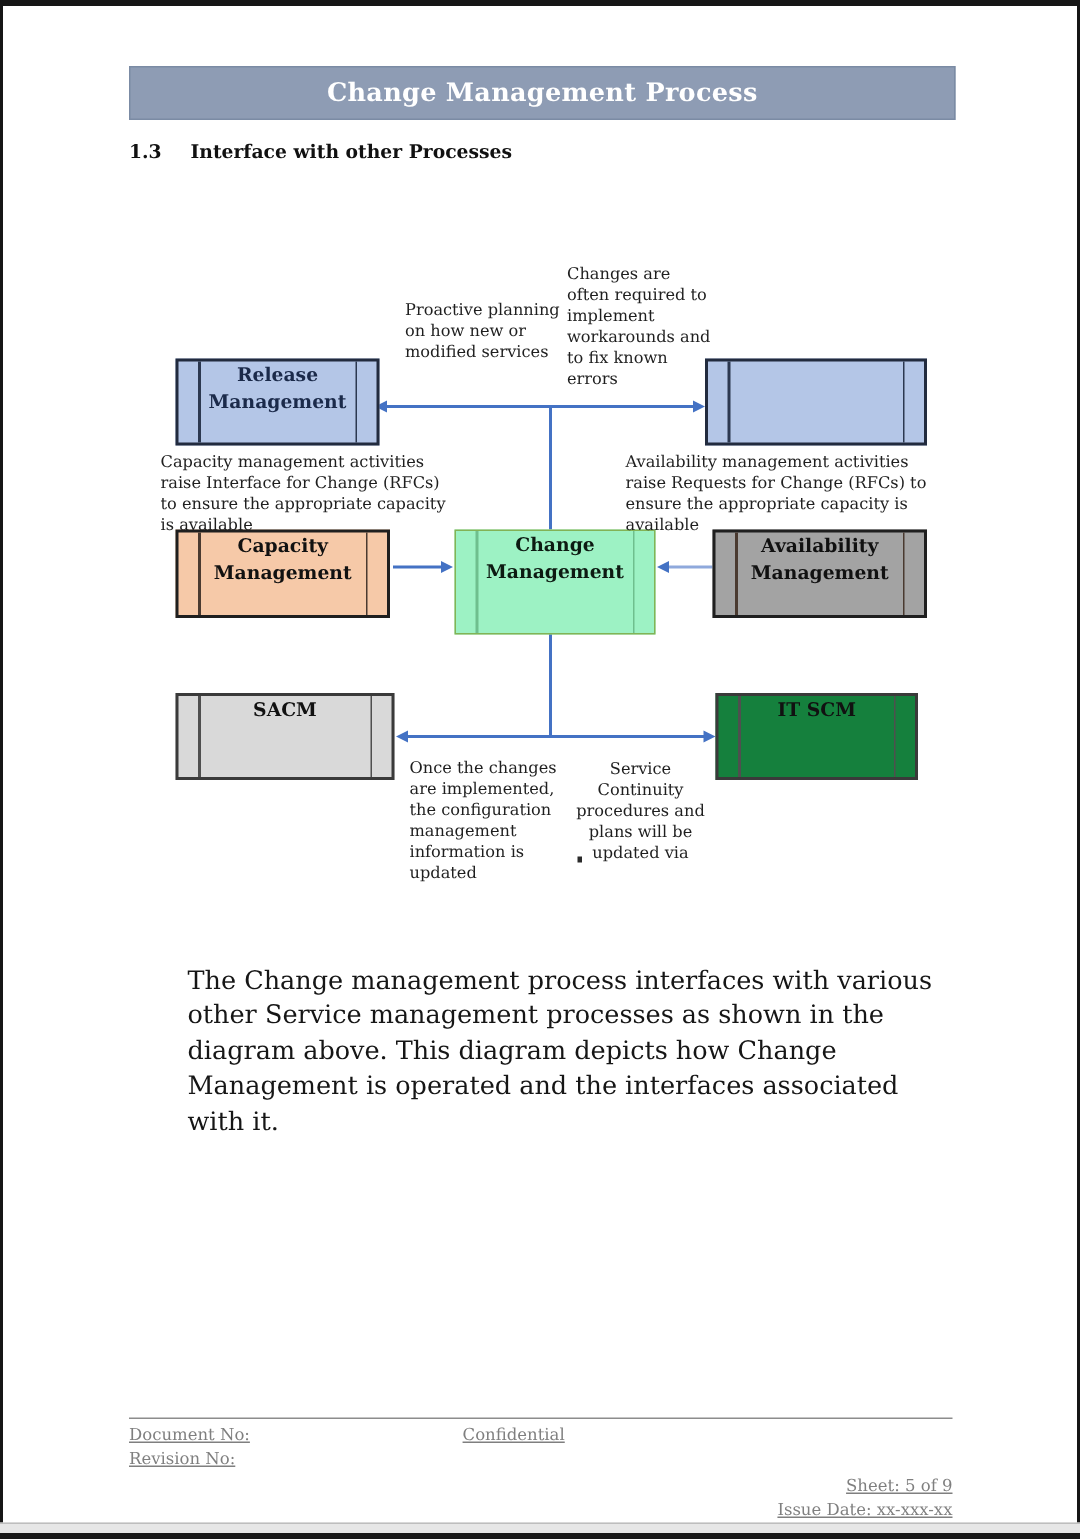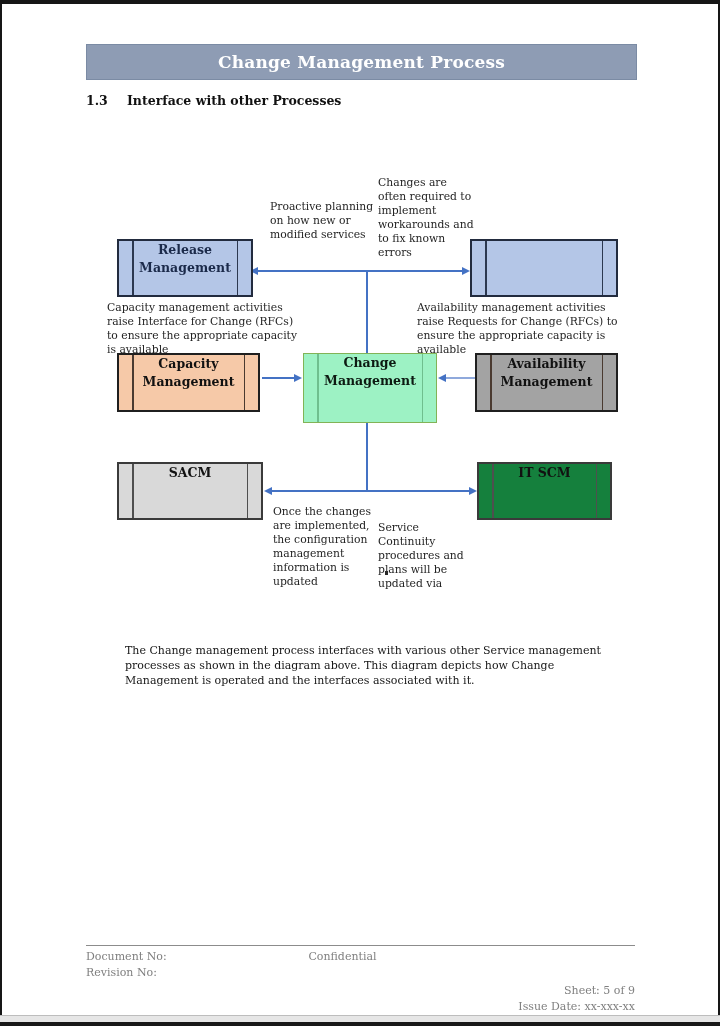--- a/index.html
+++ b/index.html
@@ -58,37 +58,37 @@
   
   .note{
     position:absolute;font-size:10.8px;line-height:1.3;color:#1f1f1f;
     font-family:"DejaVu Serif","Liberation Serif",serif;
   }
   .note-proactive{left:270px;top:200px;width:112px;}
   .note-changes{left:378px;top:176px;width:96px;}
   .note-capacity{left:107px;top:301px;width:192px;}
   .note-availability{left:417px;top:301px;width:204px;}
   .note-sacm{left:273px;top:505px;width:116px;}
-  .note-itscm{left:378px;top:521px;width:98px;}
+  .note-itscm{left:378px;top:506px;width:98px;text-align:center;}
   .clip-mark{position:absolute;left:385px;top:571px;width:3px;height:4px;background:#2a2a2a;}
 
   
   .cline{position:absolute;background:#4472c4;}
   .cline.light{background:#8fa9dc;}
   .ah{position:absolute;width:0;height:0;}
   .ah.right{border-left:8px solid #4472c4;border-top:4.5px solid transparent;border-bottom:4.5px solid transparent;}
   .ah.left{border-right:8px solid #4472c4;border-top:4.5px solid transparent;border-bottom:4.5px solid transparent;}
 
   
-  .bodytext{position:absolute;left:125px;top:643px;width:501px;font-size:11px;line-height:1.38;color:#161616;}
+  .bodytext{position:absolute;left:125px;top:643px;width:501px;font-size:17px;line-height:1.38;color:#161616;}
 
   
   .footer-rule{position:absolute;left:86px;top:945px;width:549px;height:1px;background:#8c8c8c;}
   .footer{position:absolute;left:86px;top:949px;width:549px;font-size:11px;color:#7f7f7f;line-height:1.45;}
-  .footer .cols{display:flex;justify-content:space-between;}
+  .footer .cols{display:flex;justify-content:space-between;text-decoration:underline;}
   .footer .col-l{text-align:left;} .footer .col-c{text-align:center;flex:1;} .footer .col-r{text-align:right;margin-top:34px;}
 </style>
 </head>
 <body>
 
 <div class="sheet">
   <div class="edge-top"></div>
   <div class="edge-left"></div>
   <div class="edge-right"></div>
 

